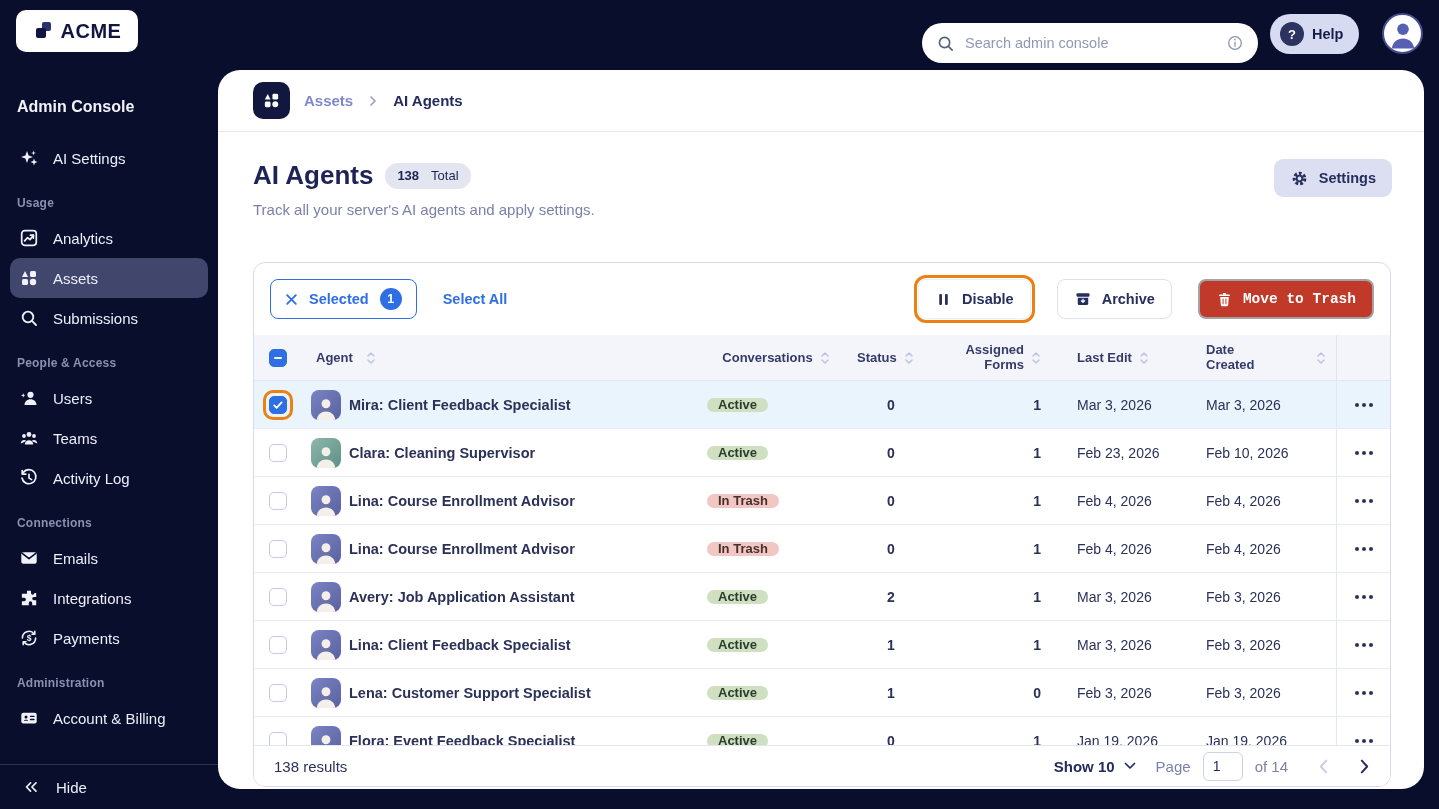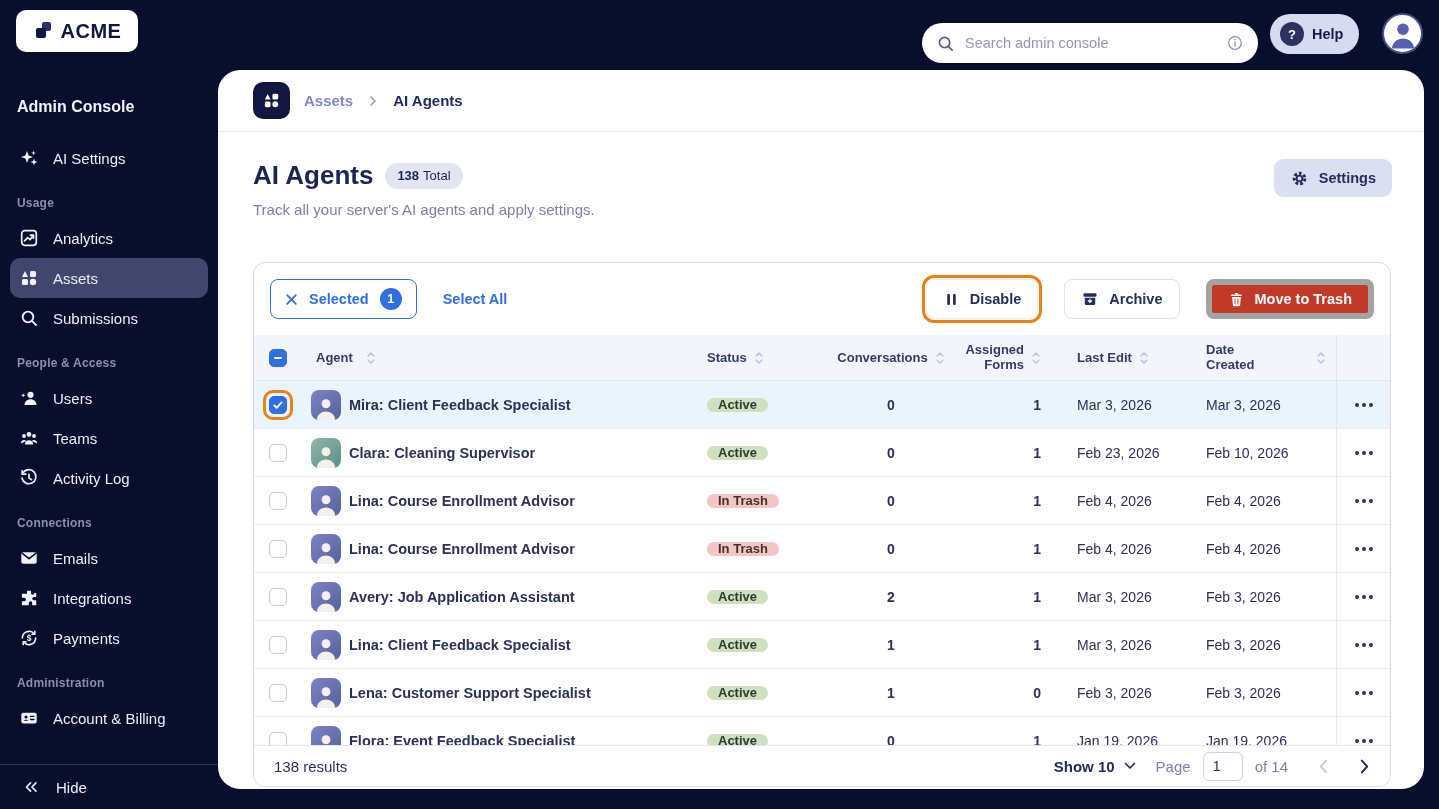--- a/index.html
+++ b/index.html
@@ -75,21 +75,21 @@
   }
   .bc-icon { width:37px; height:37px; border-radius:10px; background:#11173f;
     display:flex; align-items:center; justify-content:center; }
   .bc-parent { font-size:15px; font-weight:bold; color:#8287cd; cursor:pointer; }
   .bc-current { font-size:15px; font-weight:bold; color:#242b5e; }
 
   .page-head { position:relative; padding:28px 32px 0 35px; }
   .title-row { display:flex; align-items:center; gap:12px; }
   .page-title { font-size:26px; font-weight:bold; color:#1d2455; }
   .total-badge { background:#e3e5f1; border-radius:13px; height:26px; padding:0 12px;
-    display:flex; align-items:center; gap:4px; font-size:13px; color:#1d2455; }
+    display:flex; align-items:center; gap:12px; font-size:13px; color:#1d2455; }
   .total-badge b { font-weight:bold; }
   .page-subtitle { margin-top:10px; font-size:15px; color:#7c80a8; }
   .settings-btn {
     position:absolute; right:32px; top:27px; height:38px; padding:0 16px;
     background:#dcdff2; border-radius:9px; display:flex; align-items:center; gap:10px;
     font-size:14.5px; font-weight:bold; color:#262e5c; cursor:pointer;
   }
 
   
   .table-card {
@@ -103,21 +103,21 @@
   }
   .selected-chip .chip-label { color:#2f6fe4; font-size:14.5px; font-weight:bold; }
   .count-bubble { width:22px; height:22px; border-radius:50%; background:#2f6fe4; color:#fff;
     font-size:12.5px; font-weight:bold; display:flex; align-items:center; justify-content:center; }
   .select-all { color:#2f6fe4; font-size:14.5px; font-weight:bold; cursor:pointer; }
   .toolbar-spacer { flex:1; }
   .btn { height:40px; border-radius:8px; display:flex; align-items:center; gap:10px;
     padding:0 16px; font-size:14.5px; font-weight:bold; cursor:pointer; }
   .btn-plain { background:#fff; border:1px solid #dde0f0; color:#262e5c; }
   .btn-disable { border-color:#eef0f8; outline:3px solid #ec8013; outline-offset:1px; }
-  .btn-danger { background:#c13a29; color:#fff; border:6px solid #a3a3a3; }
+  .btn-danger { background:#c13a29; color:#fff; border:2px solid #a3a3a3;font-family:Liberation Mono, monospace; }
 
   
   .thead {
     height:46px; background:#f4f5fb; border-bottom:1px solid #e3e6f3;
     display:flex; align-items:center; font-size:13px; font-weight:bold; color:#343b68;
   }
   .trow {
     height:48px; display:flex; align-items:center; border-bottom:1px solid #e9ebf6;
     background:#fff; font-size:14px; color:#2b3157;
   }
@@ -447,30 +447,30 @@
         </span>
       </div>
       <div class="cell c-agent">
         <span>Agent</span>
         <span class="sort-icon">
           <svg viewBox="0 0 10 16" width="10" height="16" fill="none" stroke="currentColor" stroke-width="1.5">
             <path d="M2 6l3-3 3 3M2 10l3 3 3-3" stroke-linecap="round" stroke-linejoin="round"></path>
           </svg>
         </span>
       </div>
-      <div class="cell c-status">
-        <span>Status</span>
+      <div class="cell c-conv">
+        <span>Conversations</span>
         <span class="sort-icon">
           <svg viewBox="0 0 10 16" width="10" height="16" fill="none" stroke="currentColor" stroke-width="1.5">
             <path d="M2 6l3-3 3 3M2 10l3 3 3-3" stroke-linecap="round" stroke-linejoin="round"></path>
           </svg>
         </span>
       </div>
-      <div class="cell c-conv">
-        <span>Conversations</span>
+      <div class="cell c-status">
+        <span>Status</span>
         <span class="sort-icon">
           <svg viewBox="0 0 10 16" width="10" height="16" fill="none" stroke="currentColor" stroke-width="1.5">
             <path d="M2 6l3-3 3 3M2 10l3 3 3-3" stroke-linecap="round" stroke-linejoin="round"></path>
           </svg>
         </span>
       </div>
       <div class="cell c-forms">
         <span class="hdr-2line hdr-right" style="width:62px">Assigned Forms</span>
         <span class="sort-icon">
           <svg viewBox="0 0 10 16" width="10" height="16" fill="none" stroke="currentColor" stroke-width="1.5">

